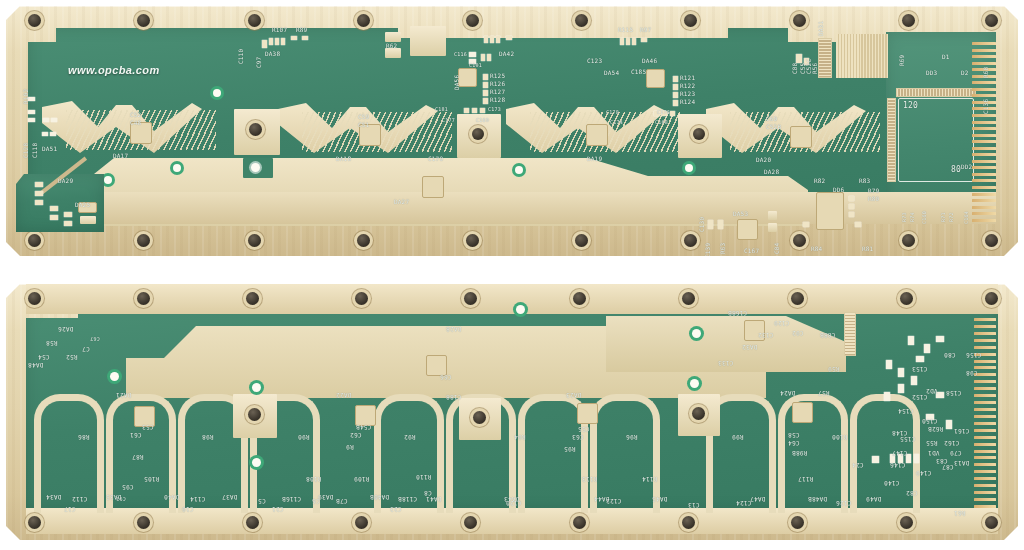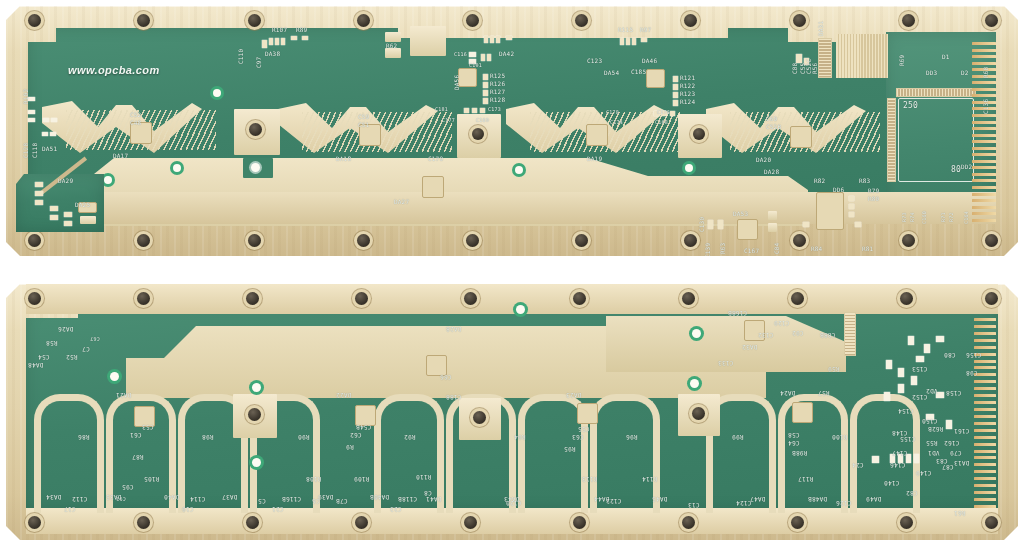--- a/index.html
+++ b/index.html
@@ -349,21 +349,21 @@
     <div class="silk" style="left:955px;top:64px;">D2</div>
     <div class="silk" style="left:920px;top:64px;">DD3</div>
     <div class="silk" style="left:955px;top:158px;">DD2</div>
     <div class="silk rot" style="left:977px;top:108px;">C136</div>
     <div class="silk rot sm" style="left:916px;top:218px;">C160</div>
     <div class="silk rot sm" style="left:958px;top:218px;">C164</div>
     <div class="silk rot sm" style="left:896px;top:216px;">R73</div>
     <div class="silk rot sm" style="left:904px;top:216px;">R74</div>
     <div class="silk rot sm" style="left:935px;top:216px;">R71</div>
     <div class="silk rot sm" style="left:943px;top:216px;">R72</div>
-    <div class="silk lg" style="left:897px;top:96px;">250</div>
+    <div class="silk lg" style="left:897px;top:96px;">120</div>
     <div class="silk lg" style="left:945px;top:160px;">80</div>
   </div>
 
   <div class="board chamfer" id="board-bottom" style="left:6px;top:284px;width:1012px;height:256px;">
     <div class="board-gold"></div>
     <div class="brush"></div>
 
     <div class="mask" style="left:20px;top:22px;width:972px;height:204px;
                 clip-path:polygon(0 12px,52px 12px,52px 0,972px 0,972px 204px,0 204px);"></div>
 

